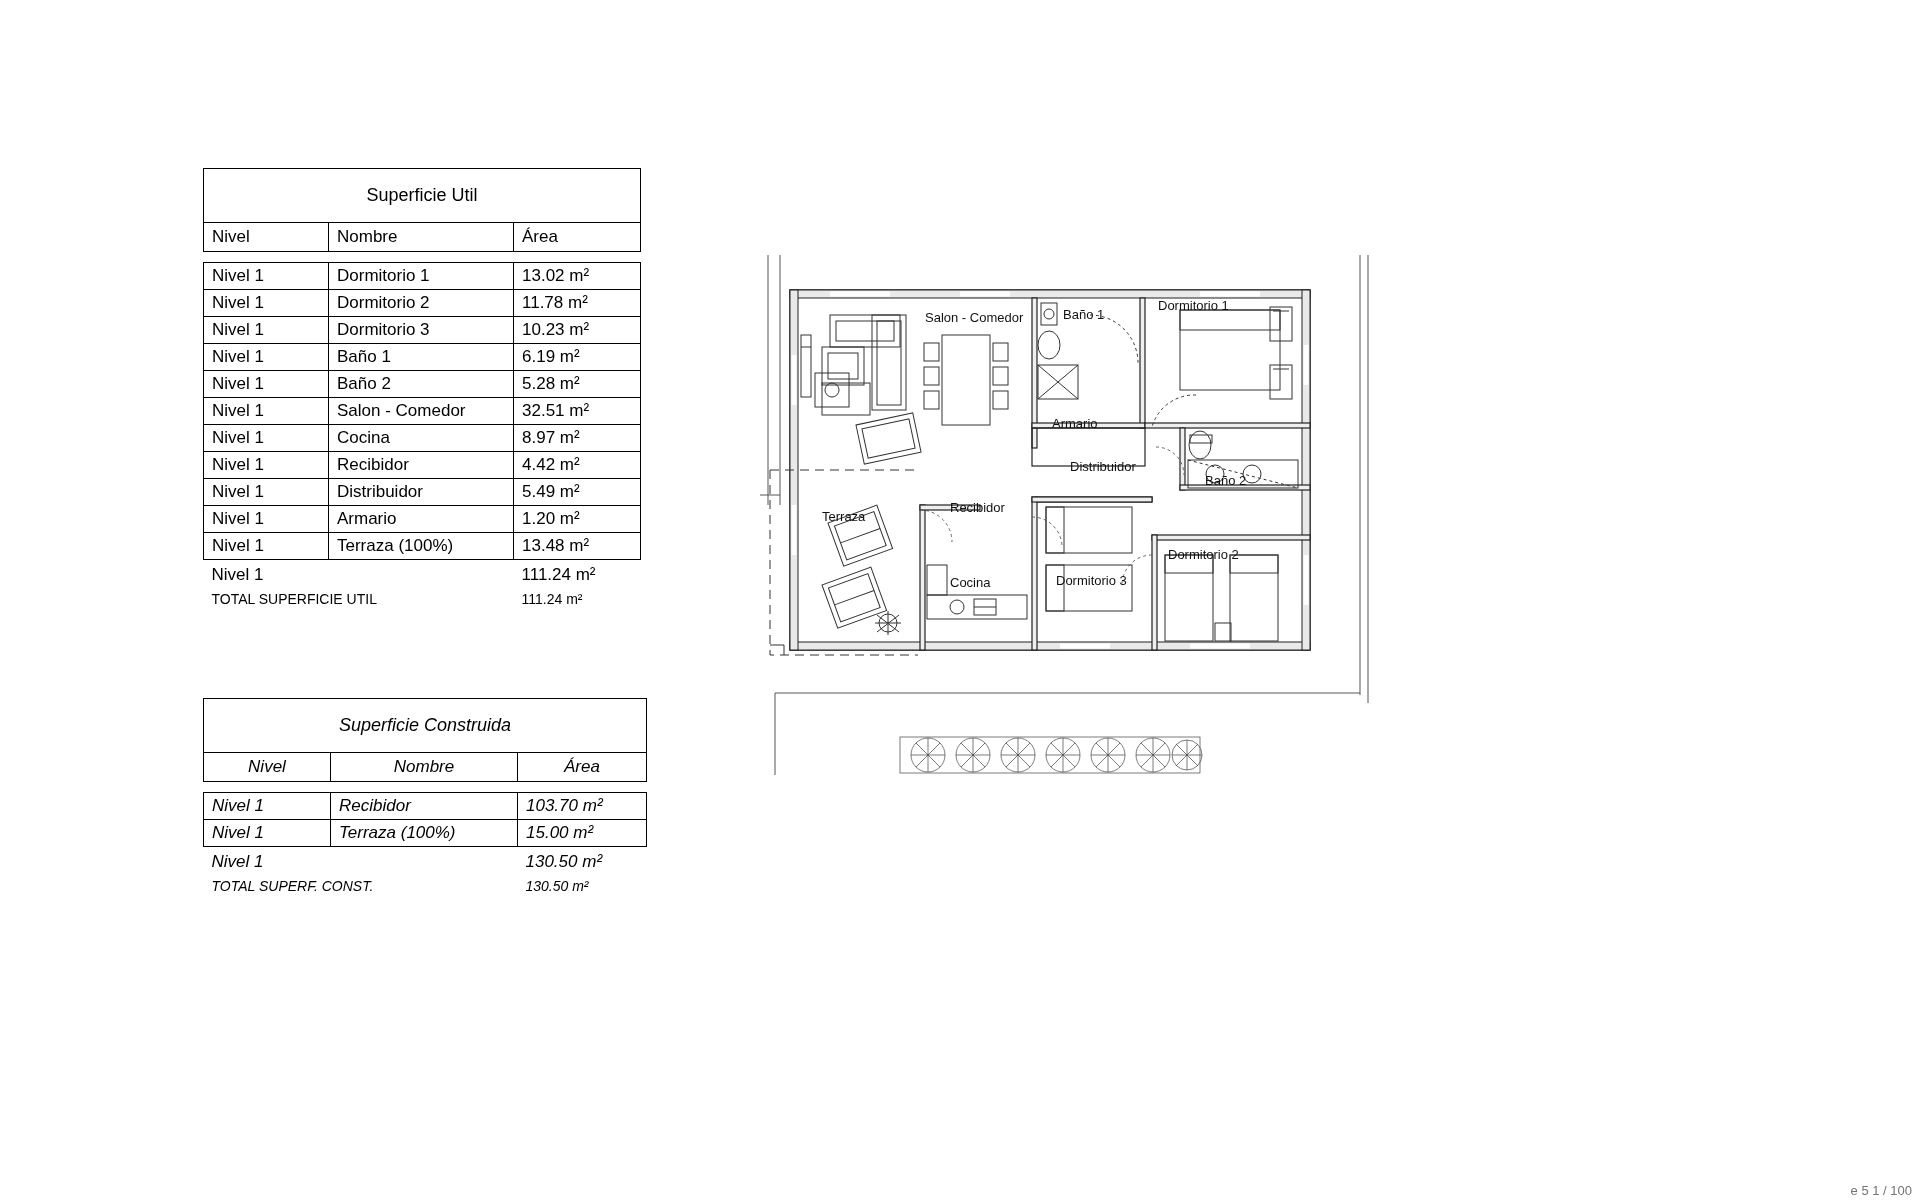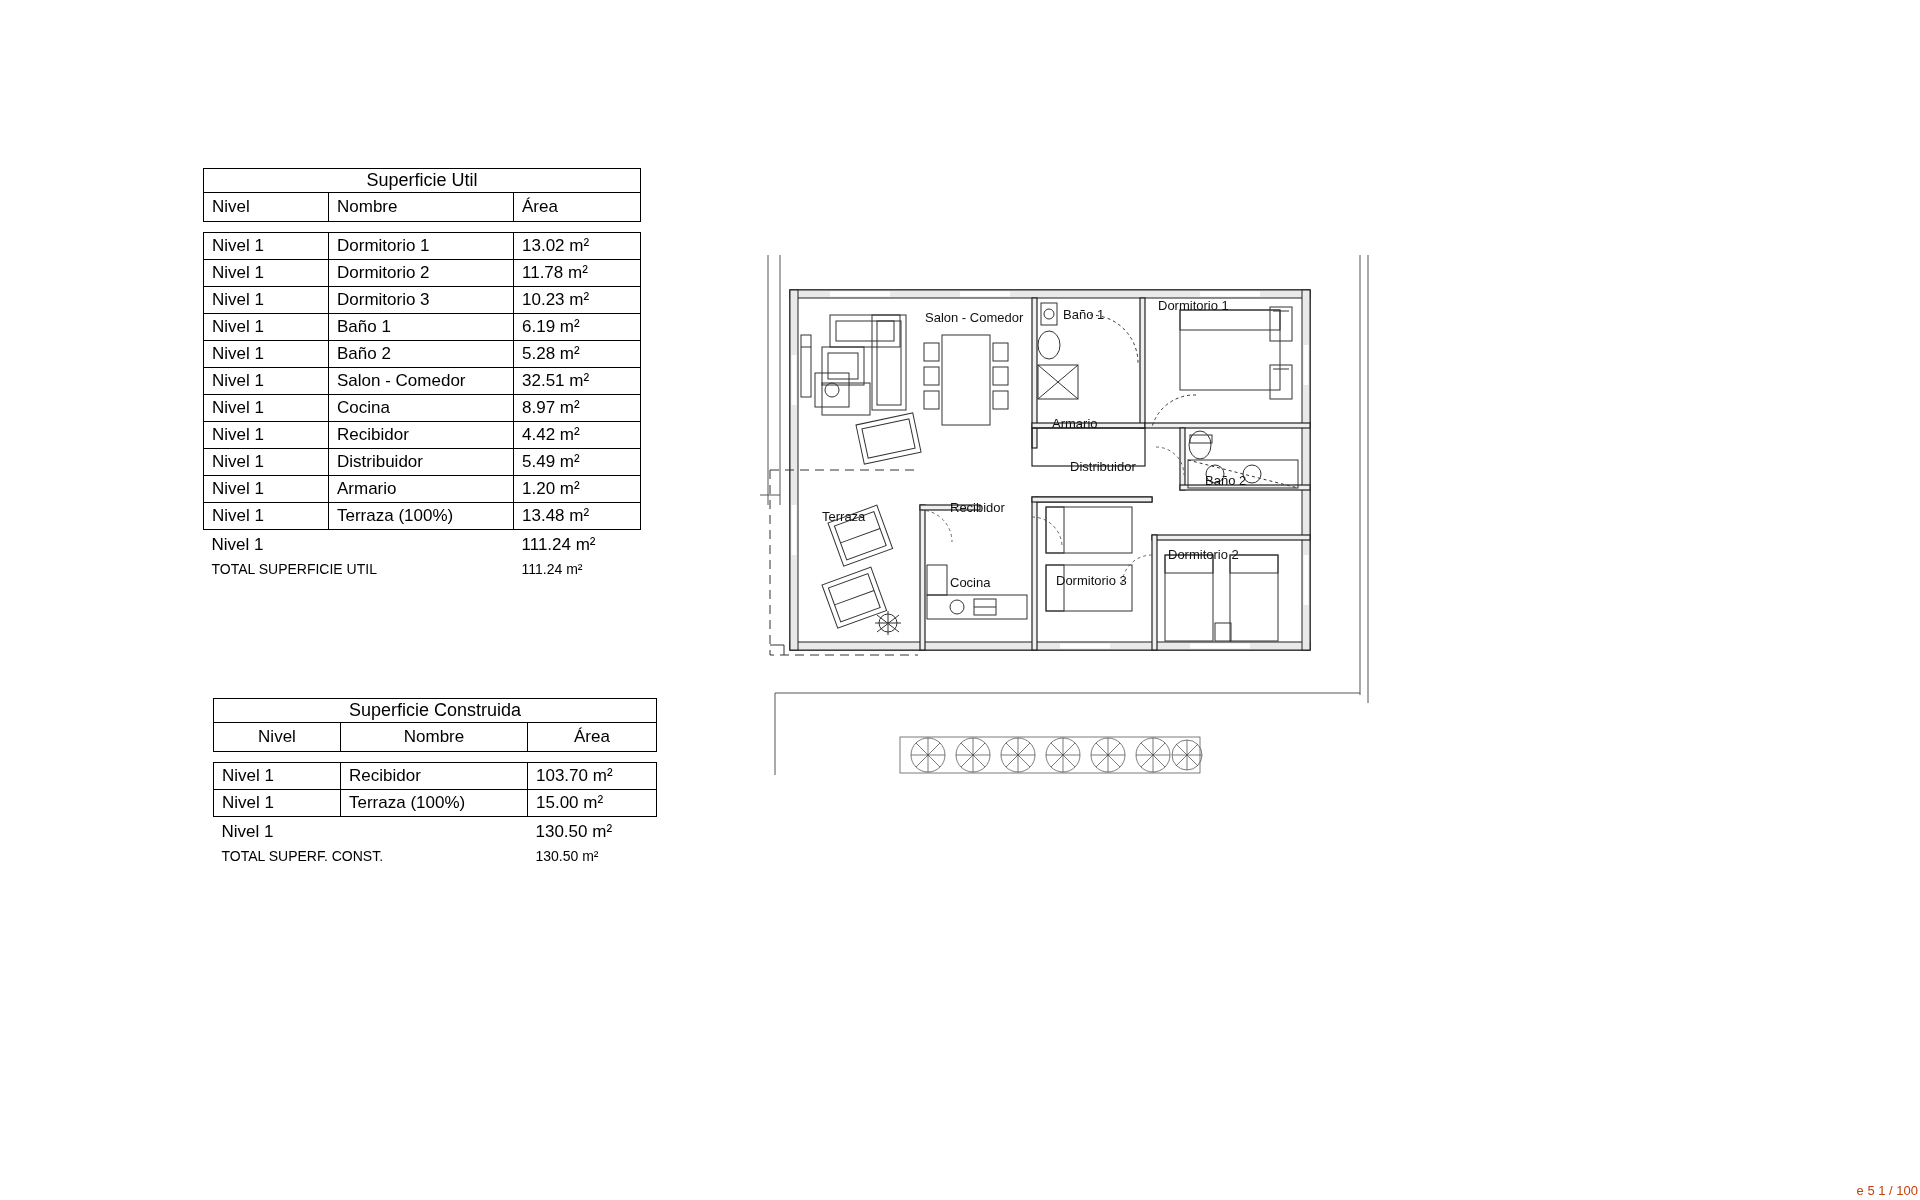--- a/index.html
+++ b/index.html
@@ -25,21 +25,21 @@
   .sched td, .sched th {
     border: 1px solid #000;
     padding: 3px 8px;
     font-weight: normal;
     text-align: left;
     white-space: nowrap;
   }
   .sched .title-cell {
     text-align: center;
     font-size: 18px;
-    padding: 1px 8px;
+    padding: 16px 8px;
   }
   .sched .hdr td { padding: 4px 8px; margin-top: 20px; }
   .sched .noborder td {
     border: none;
     padding-top: 5px;
   }
   .sched .spacer td {
     border: none;
     height: 10px;
     padding: 0;
@@ -48,21 +48,21 @@
     border: none;
     padding-top: 3px;
     font-size: 14px;
   }
 
   #table-util { left: 203px; top: 168px; }
   #table-util td.c-nivel  { width: 108px; }
   #table-util td.c-nombre { width: 168px; }
   #table-util td.c-area   { width: 110px; }
 
-  #table-constr { left: 213px; top: 698px; }
+  #table-constr { left: 203px; top: 698px; font-style: italic; }
   #table-constr td.c-nivel  { width: 110px; }
   #table-constr td.c-nombre { width: 170px; }
   #table-constr td.c-area   { width: 112px; }
   #table-constr .hdr td { text-align: center; }
 
   
   #plan {
     position: absolute;
     left: 760px;
     top: 255px;
@@ -73,24 +73,24 @@
 
   .room-label {
     position: absolute;
     font-size: 13px;
     white-space: nowrap;
     color: #111;
   }
 
   .footer-scale {
     position: absolute;
-    right: 2px;
+    right: 8px;
     bottom: 2px;
     font-size: 13px;
-    color: #c2410c;
+    color: #737373;
   }
 </style>
 </head>
 <body>
 
 <table class="sched" id="table-util">
   <tbody>
       <tr>
     <td class="title-cell" colspan="3">Superficie Util</td>
   </tr>

